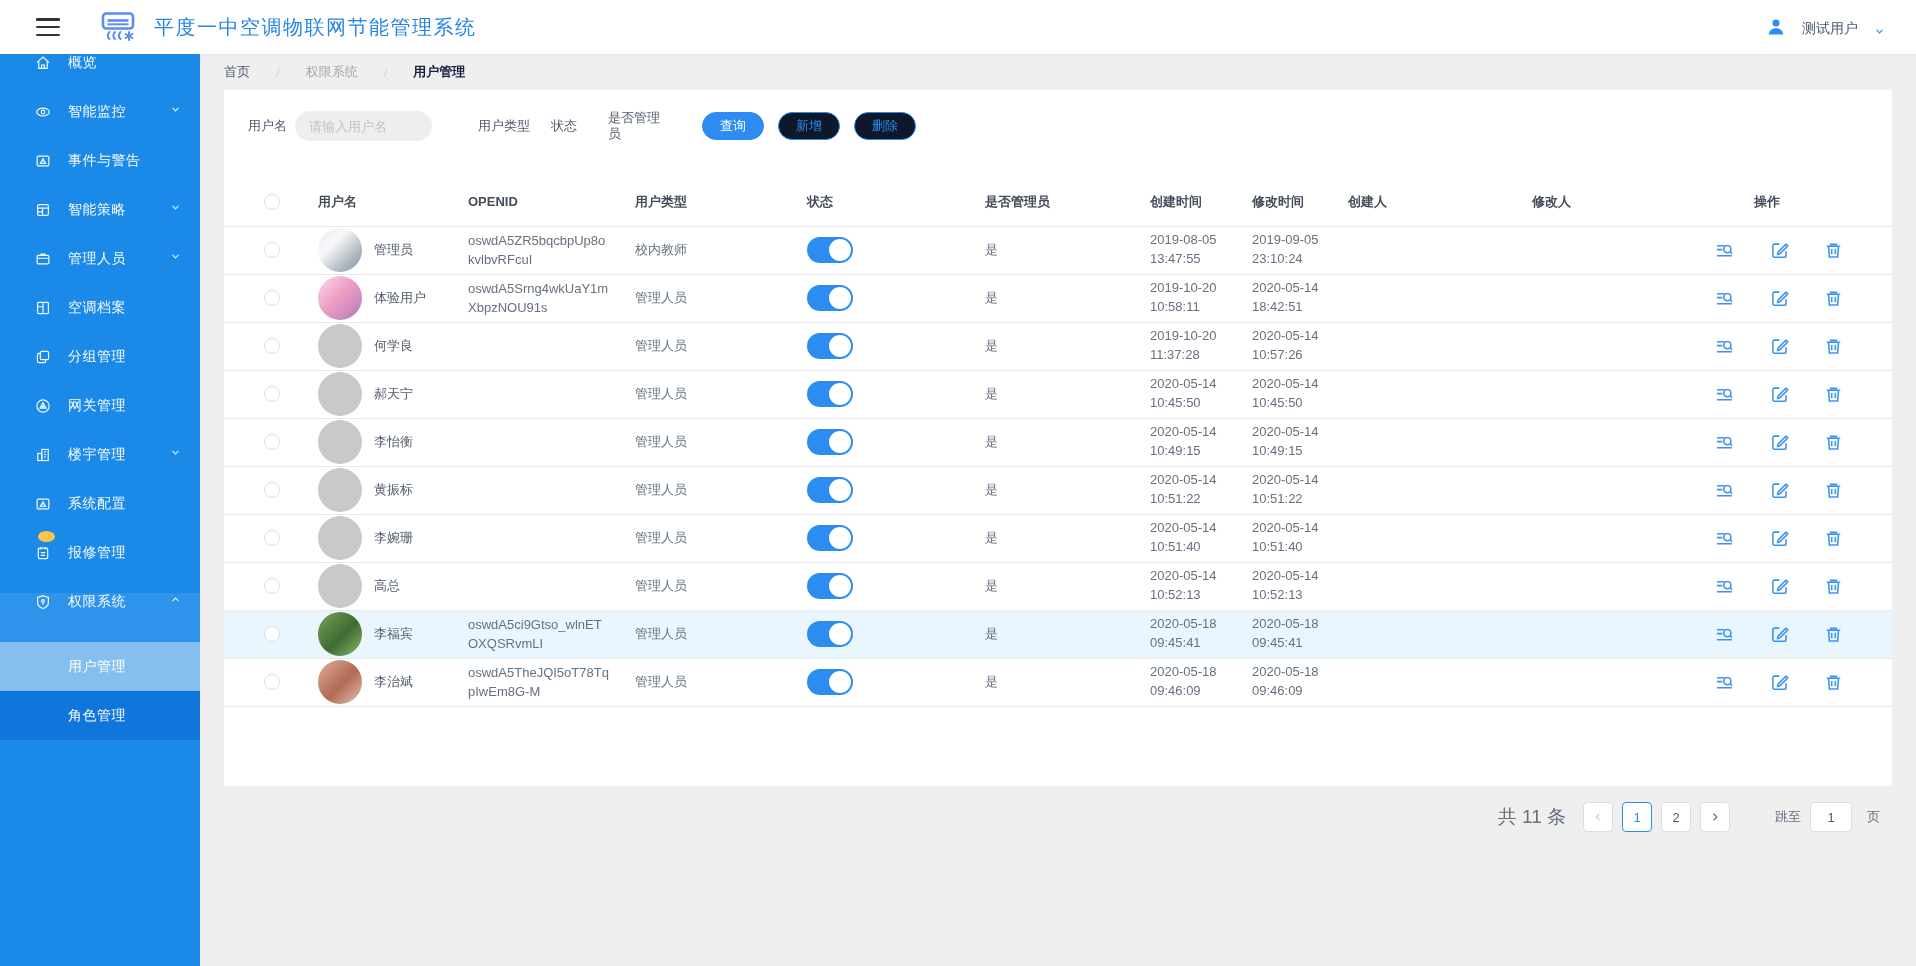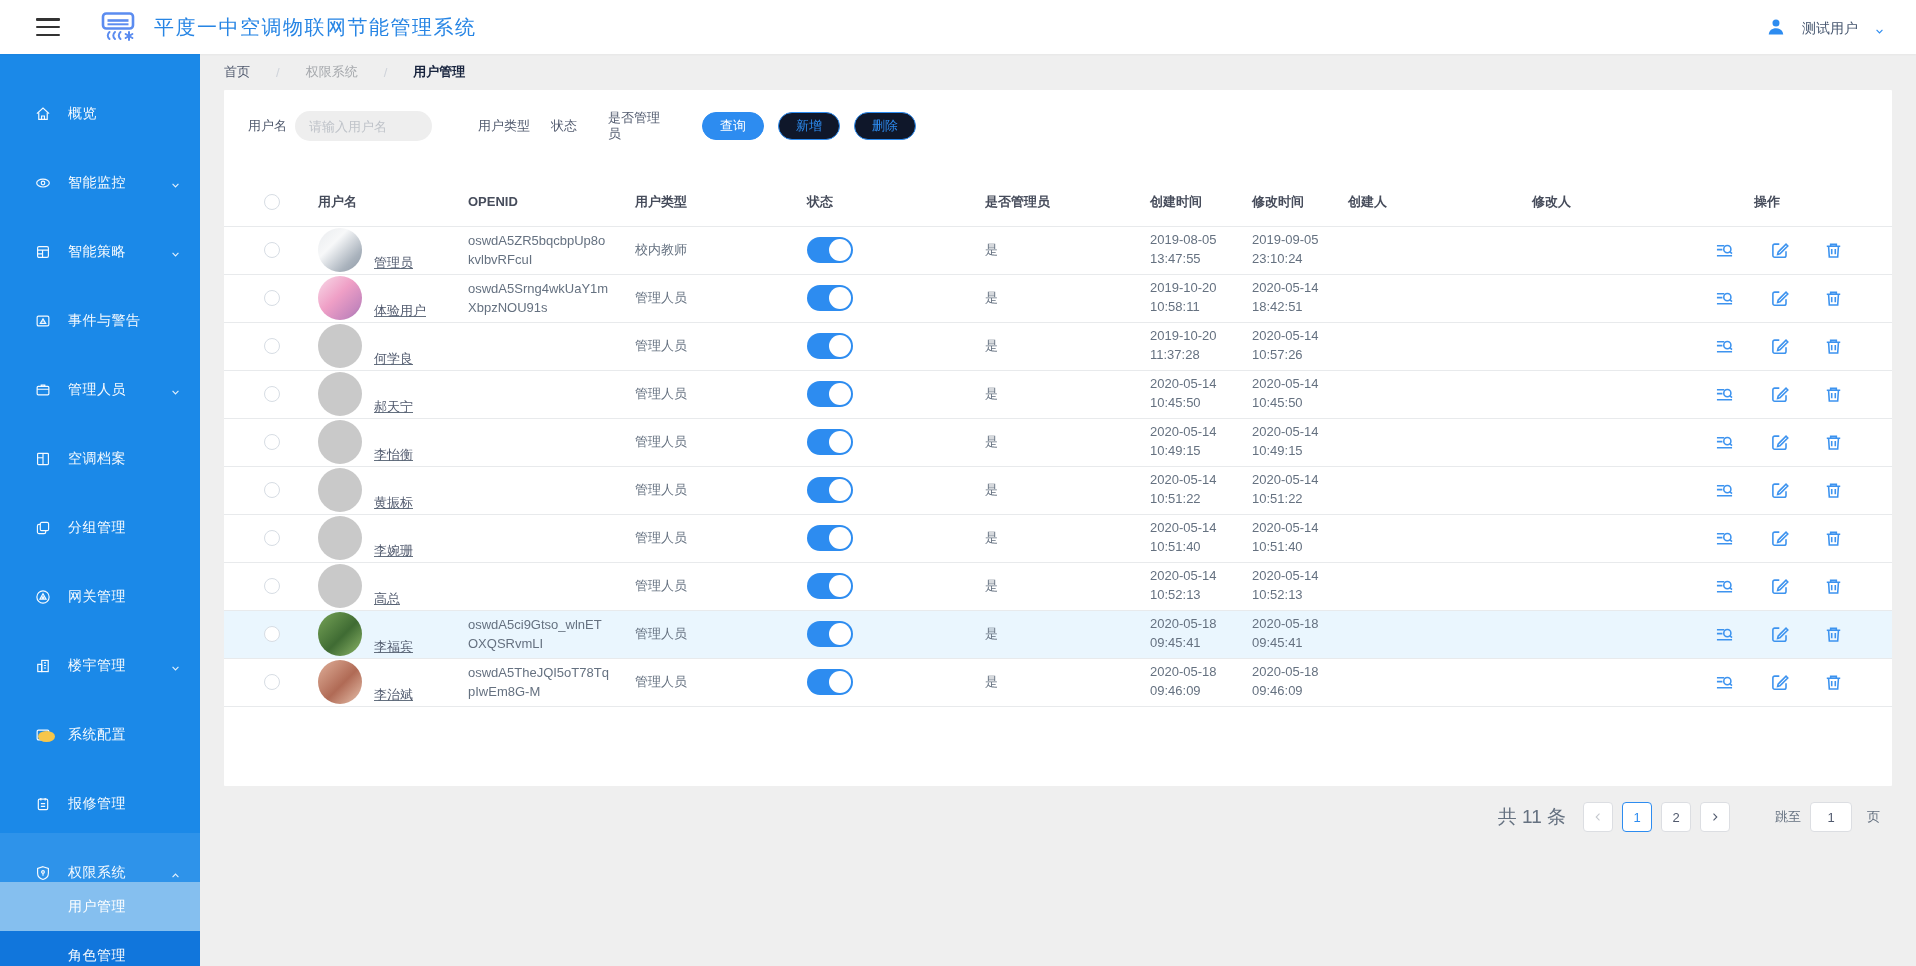--- a/index.html
+++ b/index.html
@@ -17,22 +17,22 @@
   .header-right { margin-left:auto; margin-right:30px; display:flex; align-items:flex-end; gap:15px; }
   .header-right .user-glyph { width:22px; height:22px; color:#2d8cf0; }
   .header-right .user-name { font-size:14px; color:#45556e; }
   .header-right .chev { width:13px; height:13px; color:#2d8cf0; }
 
   
   .layout { display:flex; height:912px; }
 
   
   .sidebar { width:200px; background:#1b89e8; flex:none; overflow:hidden; }
-  .nav-item { position:relative; height:49px; display:flex; align-items:flex-end;
-    padding:0 18px 0 34px; color:rgba(255,255,255,.96); cursor:pointer;margin-top:20px; }
+  .nav-item { position:relative; height:49px; display:flex; align-items:flex-start;
+    padding:0 18px 0 34px; color:rgba(255,255,255,.96); cursor:pointer; }
   .nav-item.parent-active { background:#2e93ea; }
   .nav-icon { width:18px; height:18px; margin-right:16px; flex:none; }
   .nav-label { flex:1; font-size:14px; letter-spacing:.5px; }
   .nav-chevron { width:13px; height:13px; opacity:.9; }
   .nav-chevron.up { transform:rotate(180deg); }
   .nav-badge { position:absolute; left:38px; top:36px; width:17px; height:11px;
     border-radius:50%; background:#f6c64b; }
   .sub-item { height:49px; display:flex; align-items:center; padding-left:68px;
     background:#1176dc; color:rgba(255,255,255,.96); font-size:14px; letter-spacing:.5px; cursor:pointer; }
   .sub-item.active { background:#85bfef; color:#ffffff; }
@@ -65,21 +65,21 @@
   table.user-table { width:100%; border-collapse:collapse; table-layout:fixed; margin-top:30px; }
   .user-table th { height:48px; text-align:left; font-size:13px; color:#464c5b;
     font-weight:bold; padding-left:16px; border-bottom:1px solid #e8eaec; }
   .user-table th.th-actions { padding-left:56px; }
   .user-table td { height:48px; font-size:13px; color:#657180; padding-left:16px;
     border-bottom:1px solid #e8eaec; vertical-align:middle; }
   .user-table tr.highlight td { background:#eaf6fe; }
   .cell-radio, .th-radio { padding-left:40px !important; }
   .radio { display:inline-block; width:16px; height:16px; border-radius:50%;
     border:1px solid #d7dde4; background:#fff; cursor:pointer; vertical-align:middle; }
-  .name-wrap { display:flex; align-items:flex-end;text-decoration:underline; }
+  .name-wrap { display:flex; align-items:center; }
   .avatar { width:44px; height:44px; border-radius:50%; background:#c9c9c9; flex:none; }
   .avatar.photo-doctor { background:linear-gradient(135deg,#e9ebee 0%,#f7f8f9 35%,#aab3bd 75%,#8d98a5 100%); }
   .avatar.photo-pink { background:linear-gradient(135deg,#f8dbe8 0%,#ef9fc6 45%,#c787bd 80%,#9a6fae 100%); }
   .avatar.photo-green { background:linear-gradient(135deg,#77a457 0%,#3f6b33 55%,#8fb86a 100%); }
   .avatar.photo-warm { background:linear-gradient(135deg,#e0b09a 0%,#b06a55 55%,#e8c3ae 100%); }
   .uname { margin-left:12px; color:#515a6e; }
   .openid { word-break:break-all; line-height:1.5; display:block; padding-right:10px; }
   .toggle { display:inline-block; width:46px; height:26px; border-radius:13px;
     background:#2d8cf0; position:relative; cursor:pointer; vertical-align:middle; }
   .toggle .knob { position:absolute; right:2px; top:2px; width:22px; height:22px;
@@ -279,34 +279,34 @@
         </svg>
       <span class="nav-label">智能监控</span>
       <svg class="nav-chevron">
           <use href="#chevron-down-icon"></use>
         </svg>
 
     </div>
 
     <div class="nav-item">
       <svg class="nav-icon">
+          <use href="#event-icon"></use>
+        </svg>
+      <span class="nav-label">事件与警告</span>
+
+    </div>
+
+    <div class="nav-item">
+      <svg class="nav-icon">
           <use href="#strategy-icon"></use>
         </svg>
       <span class="nav-label">智能策略</span>
       <svg class="nav-chevron">
           <use href="#chevron-down-icon"></use>
         </svg>
-
-    </div>
-
-    <div class="nav-item">
-      <svg class="nav-icon">
-          <use href="#event-icon"></use>
-        </svg>
-      <span class="nav-label">事件与警告</span>
 
     </div>
 
     <div class="nav-item">
       <svg class="nav-icon">
           <use href="#analysis-icon"></use>
         </svg>
       <span class="nav-label">管理人员</span>
       <svg class="nav-chevron">
           <use href="#chevron-down-icon"></use>

